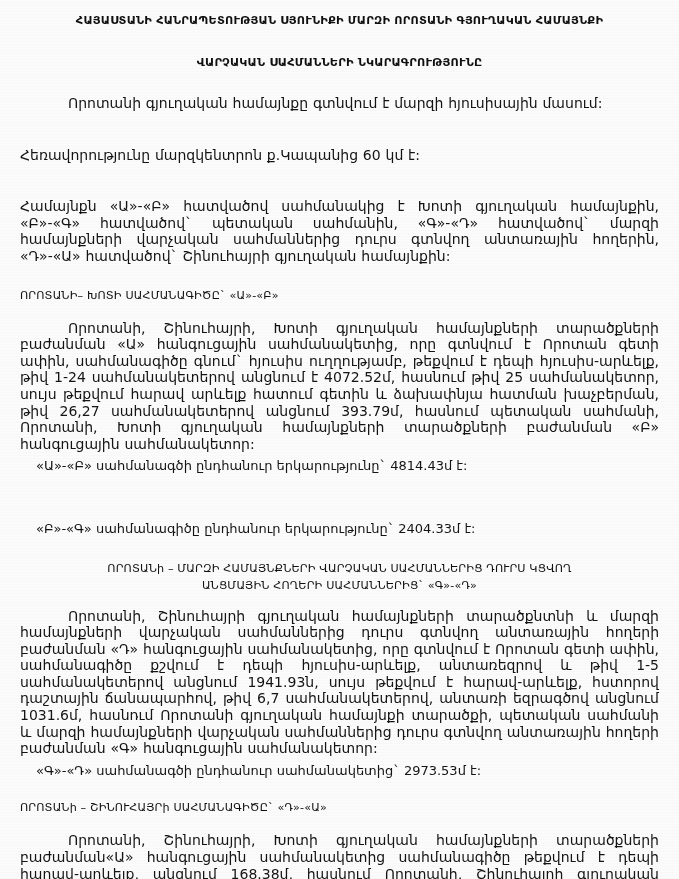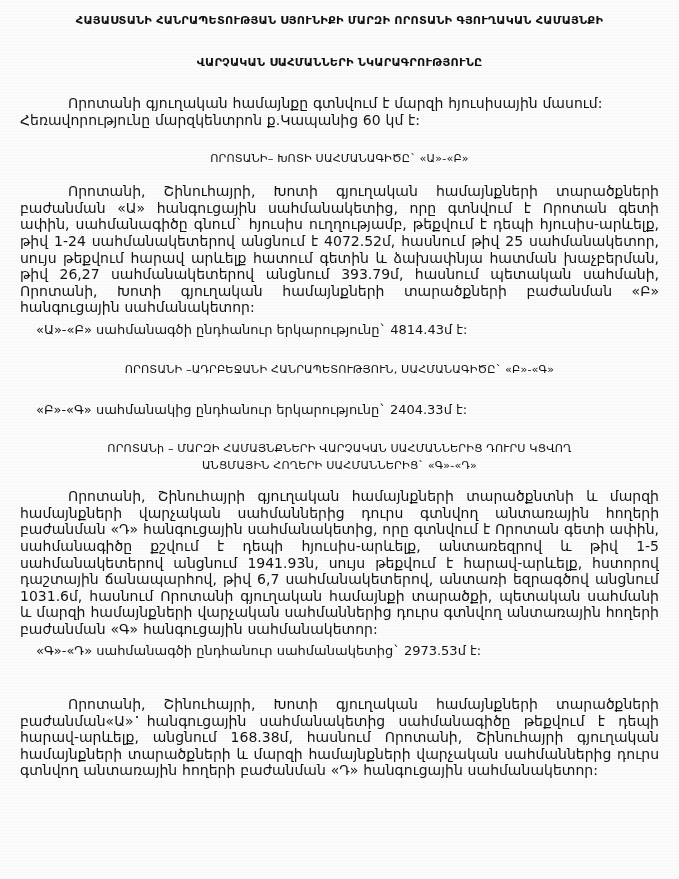--- a/index.html
+++ b/index.html
@@ -42,24 +42,24 @@
   p.body-par {
     margin: 0;
     font-size: 14px;
     line-height: 16.6px;
     text-align: justify;
     text-justify: inter-word;
     color: #141414;
     word-spacing: 0.4px;
   }
   p.indent { text-indent: 48px; }
-  p.no-indent { text-indent: 0; }
+  p.no-indent { text-indent: 0; margin-top: 35px; }
 
   .section-head {
-    text-align: center;
+    text-align: left;
     font-size: 11.2px;
     font-weight: 400;
     line-height: 17px;
     color: #101010;
     margin: 0;
     letter-spacing: 0.15px;
   }
   .section-head.two-line { text-align: center; }
 
   .result-line {
@@ -93,45 +93,46 @@
 
   <div class="doc-title">
     <span>ՀԱՅԱՍՏԱՆԻ ՀԱՆՐԱՊԵՏՈՒԹՅԱՆ  ՍՅՈՒՆԻՔԻ ՄԱՐԶԻ ՈՐՈՏԱՆԻ  ԳՅՈՒՂԱԿԱՆ ՀԱՄԱՅՆՔԻ</span>
     <span class="line2">ՎԱՐՉԱԿԱՆ ՍԱՀՄԱՆՆԵՐԻ   ՆԿԱՐԱԳՐՈՒԹՅՈՒՆԸ</span>
   </div>
 
   <div class="spacer-after-title"></div>
 
   <p class="body-par indent">Որոտանի գյուղական համայնքը գտնվում է մարզի հյուսիսային մասում:</p>
   <p class="body-par no-indent">Հեռավորությունը  մարզկենտրոն ք.Կապանից   60 կմ է:</p>
+  <p class="body-par no-indent">Համայնքն «Ա»-«Բ» հատվածով սահմանակից է Խոտի գյուղական համայնքին, «Բ»-«Գ» հատվածով` պետական սահմանին, «Գ»-«Դ» հատվածով` մարզի համայնքների վարչական սահմաններից դուրս գտնվող անտառային հողերին, «Դ»-«Ա» հատվածով`  Շինուհայրի գյուղական համայնքին:</p>
 
   <div class="gap-22"></div>
 
   <div class="section-head">ՈՐՈՏԱՆԻ– ԽՈՏԻ  ՍԱՀՄԱՆԱԳԻԾԸ`  «Ա»-«Բ»</div>
   <div class="gap-16"></div>
   <p class="body-par indent">Որոտանի, Շինուհայրի, Խոտի գյուղական համայնքների տարածքների բաժանման «Ա» հանգուցային սահմանակետից, որը գտնվում է Որոտան գետի ափին, սահմանագիծը գնում` հյուսիս ուղղությամբ, թեքվում է դեպի հյուսիս-արևելք, թիվ 1-24 սահմանակետերով անցնում է 4072.52մ, հասնում թիվ 25 սահմանակետոր, սույս թեքվում հարավ արևելք հատում գետին և ձախափնյա հատման խաչբերման, թիվ 26,27 սահմանակետերով անցնում 393.79մ, հասնում պետական սահմանի, Որոտանի, Խոտի գյուղական համայնքների տարածքների բաժանման «Բ» հանգուցային սահմանակետոր:</p>
   <div class="gap-6"></div>
   <p class="result-line">«Ա»-«Բ» սահմանագծի ընդհանուր երկարությունը`  4814.43մ է:</p>
 
   <div class="gap-22"></div>
 
-  <div class="section-head">ՈՐՈՏԱՆԻ –ԱԴՐԲԵՋԱՆԻ ՀԱՆՐԱՊԵՏՈՒԹՅՈՒՆ, ՍԱՀՄԱՆԱԳԻԾԸ`  «Բ»-«Գ»</div>
   <div class="gap-16"></div>
   <div class="gap-8"></div>
-  <p class="result-line">«Բ»-«Գ» սահմանակից ընդհանուր երկարությունը`  2404.33մ է:</p>
+  <p class="result-line">«Բ»-«Գ» սահմանագիծը ընդհանուր երկարությունը`  2404.33մ է:</p>
 
   <div class="gap-22"></div>
 
   <div class="section-head two-line">ՈՐՈՏԱՆի – ՄԱՐԶԻ ՀԱՄԱՅՆՔՆԵՐԻ ՎԱՐՉԱԿԱՆ ՍԱՀՄԱՆՆԵՐԻՑ ԴՈՒՐՍ ԿՑՎՈՂ</div>
   <div class="section-head two-line">ԱՆՑՄԱՅԻՆ ՀՈՂԵՐԻ  ՍԱՀՄԱՆՆԵՐԻՑ`   «Գ»-«Դ»</div>
   <div class="gap-14"></div>
   <p class="body-par indent">Որոտանի, Շինուհայրի գյուղական համայնքների տարածքնտնի և մարզի համայնքների վարչական սահմաններից դուրս գտնվող անտառային հողերի բաժանման «Դ» հանգուցային սահմանակետից, որը գտնվում է Որոտան գետի ափին, սահմանագիծը քշվում է դեպի հյուսիս-արևելք, անտառեզրով և թիվ 1-5 սահմանակետերով անցնում 1941.93ն, սույս թեքվում է հարավ-արևելք, հստորով  դաշտային ճանապարհով, թիվ 6,7 սահմանակետերով, անտառի եզրագծով անցնում 1031.6մ, հասնում Որոտանի գյուղական համայնքի տարածքի, պետական սահմանի և մարզի համայնքների վարչական սահմաններից դուրս գտնվող անտառային հողերի բաժանման «Գ» հանգուցային սահմանակետոր:</p>
   <div class="gap-6"></div>
   <p class="result-line">«Գ»-«Դ» սահմանագծի  ընդհանուր սահմանակետից`  2973.53մ է:</p>
 
   <div class="gap-20"></div>
 
+  <div class="section-head">ՈՐՈՏԱՆի – ՇԻՆՈՒՀԱՅՐի  ՍԱՀՄԱՆԱԳԻԾԸ`  «Դ»-«Ա»</div>
   <div class="gap-16"></div>
   <p class="body-par indent">Որոտանի, Շինուհայրի, Խոտի գյուղական համայնքների տարածքների բաժանման«Ա» հանգուցային սահմանակետից սահմանագիծը թեքվում է դեպի հարավ-արևելք, անցնում 168.38մ, հասնում Որոտանի, Շինուհայրի  գյուղական համայնքների տարածքների և մարզի համայնքների վարչական սահմաններից դուրս գտնվող անտառային հողերի բաժանման «Դ» հանգուցային սահմանակետոր:</p>
   <div class="gap-6"></div>
 
   <div class="stray-dot"></div>
 </div>
 
 </body></html>

